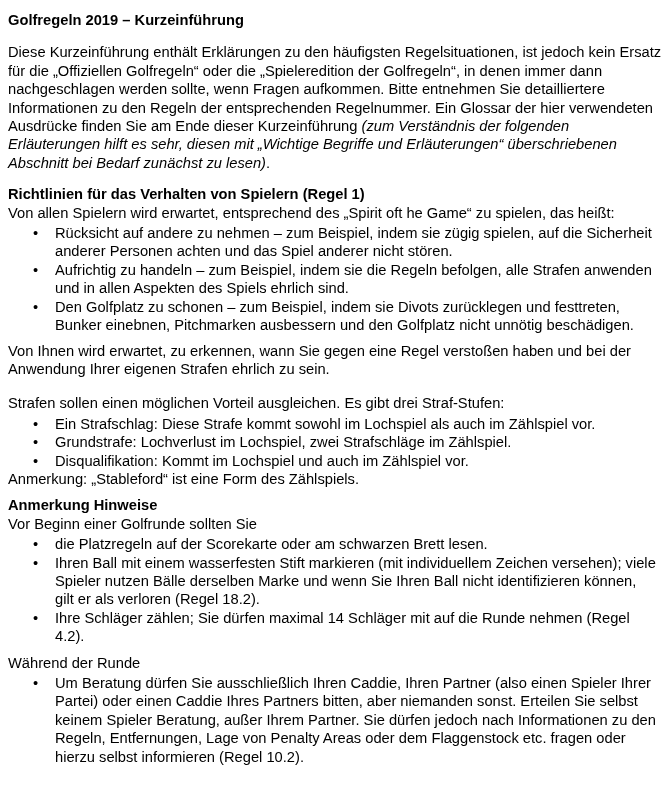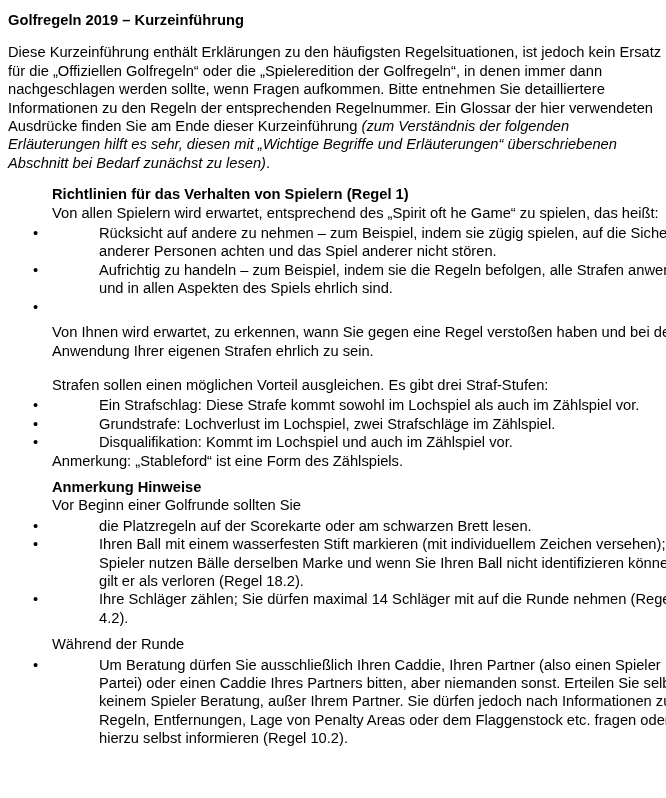--- a/index.html
+++ b/index.html
@@ -7,21 +7,21 @@
     width: 666px;
     height: 798px;
     background: #ffffff;
     color: #000000;
     font-family: "Liberation Sans", "DejaVu Sans", sans-serif;
     font-size: 14.7px;
     line-height: 18.4px;
     overflow: hidden;
   }
   .page { padding: 11px 14px 0 8px; }
-  .pre { white-space: pre; margin-left: 44px; }
+  .pre { white-space: pre; }
   .bold { font-weight: bold; }
   .ital { font-style: italic; }
   p { margin: 0; }
   .title { font-weight: bold; margin: 0 0 14px 0; }
   .intro-para { margin: 0 0 13px 0; }
   .list { margin: 2px 0 0 0; }
   .li { display: flex; align-items: flex-start; }
   .dot {
     flex: none;
     box-sizing: border-box;
@@ -58,20 +58,22 @@
       <span class="pre">Rücksicht auf andere zu nehmen – zum Beispiel, indem sie zügig spielen, auf die Sicherheit
 anderer Personen achten und das Spiel anderer nicht stören.</span>
     </div>
     <div class="li">
       <span class="dot"></span>
       <span class="pre">Aufrichtig zu handeln – zum Beispiel, indem sie die Regeln befolgen, alle Strafen anwenden
 und in allen Aspekten des Spiels ehrlich sind.</span>
     </div>
     <div class="li">
       <span class="dot"></span>
+      <span class="pre">Den Golfplatz zu schonen – zum Beispiel, indem sie Divots zurücklegen und festtreten,
+Bunker einebnen, Pitchmarken ausbessern und den Golfplatz nicht unnötig beschädigen.</span>
     </div>
   </div>
 
   <p class="pre mt-expect">Von Ihnen wird erwartet, zu erkennen, wann Sie gegen eine Regel verstoßen haben und bei der
 Anwendung Ihrer eigenen Strafen ehrlich zu sein.</p>
 
   <p class="pre mt-penalty">Strafen sollen einen möglichen Vorteil ausgleichen. Es gibt drei Straf-Stufen:</p>
 
   <div class="list">
     <div class="li">

